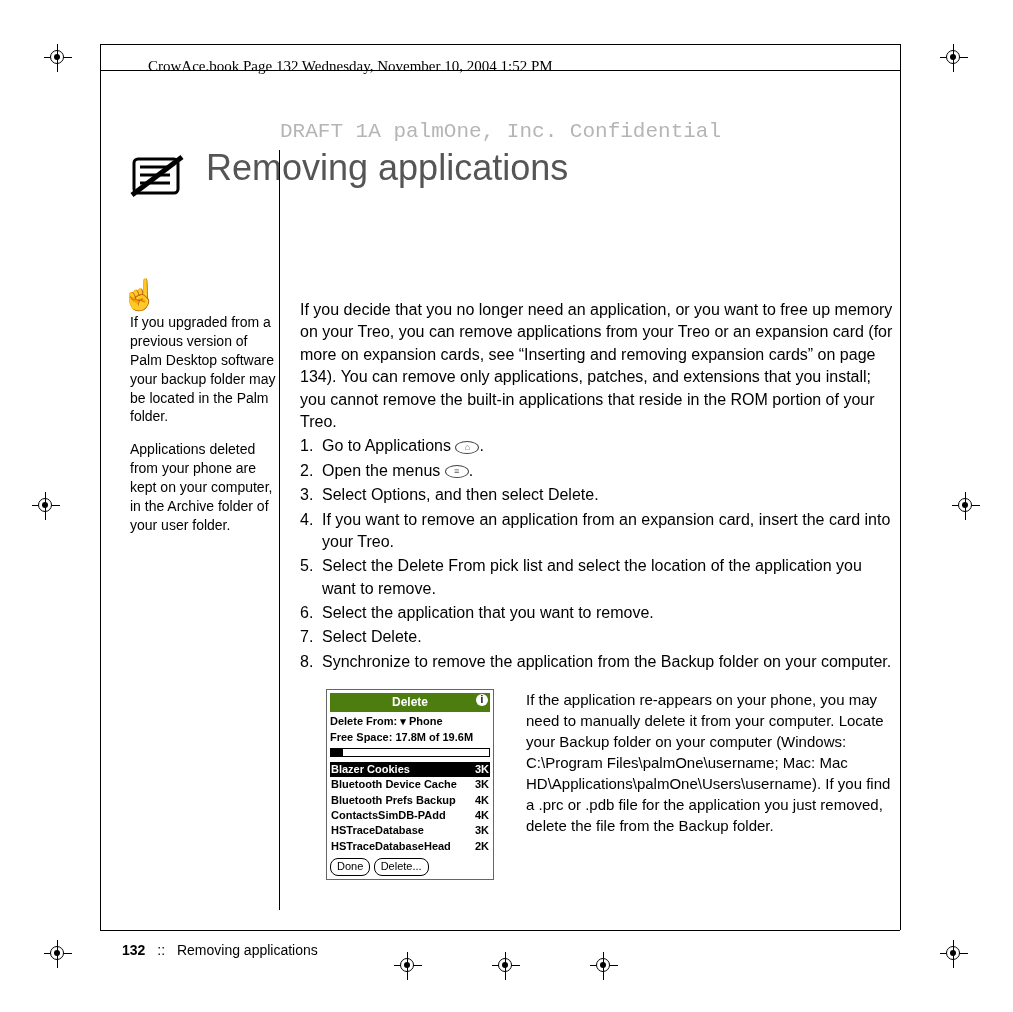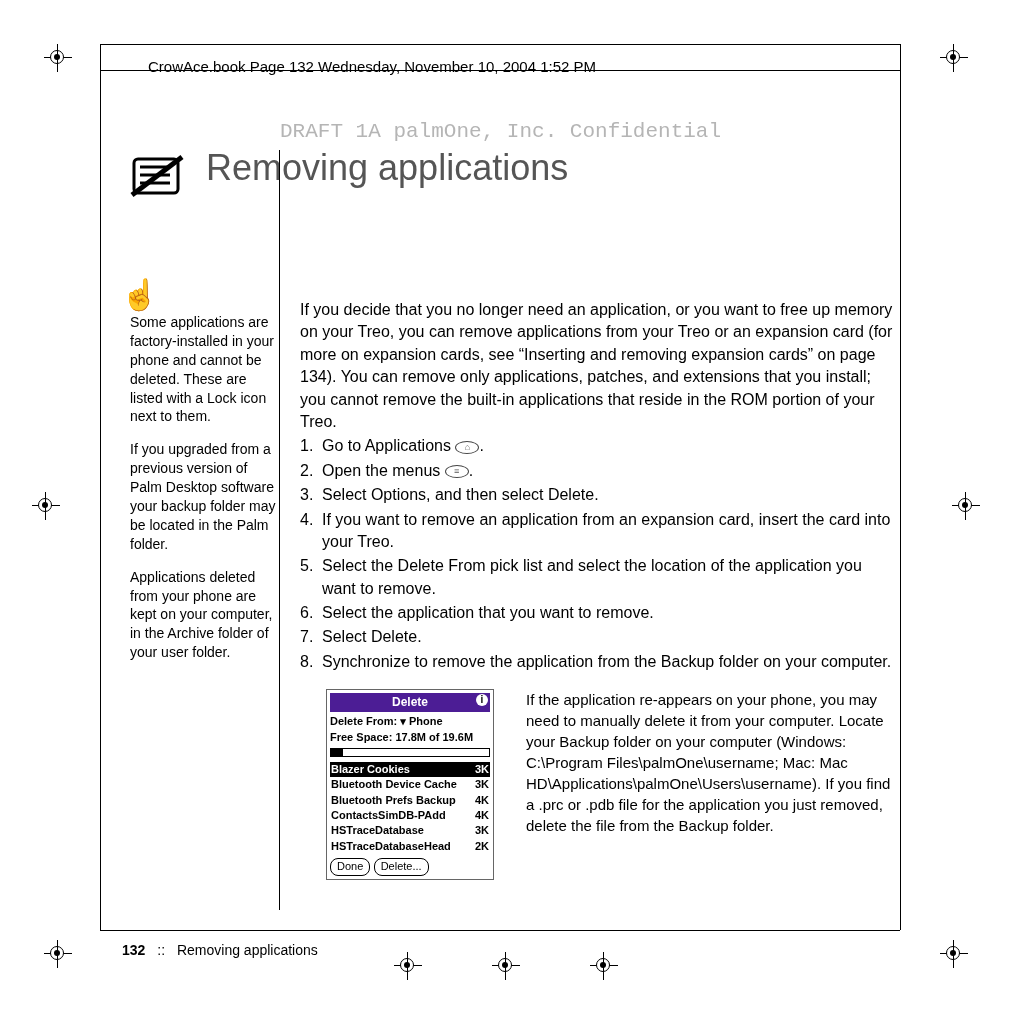--- a/index.html
+++ b/index.html
@@ -28,21 +28,21 @@
   }
   .crop-dot .inner {
     position: absolute; width: 6px; height: 6px; background: #000; border-radius: 50%;
     top: 3px; left: 3px;
   }
   .crop-line-h { position: absolute; height: 1px; background: #000; }
   .crop-line-v { position: absolute; width: 1px; background: #000; }
 
   .book-header {
     position: absolute; top: 58px; left: 148px;
-    font-family: Liberation Sans, sans-serif; font-size: 15px; text-align: center;
+    font-family: Liberation Serif, serif; font-size: 15px; text-align: center;
   }
 
   .page-content {
     position: absolute; top: 120px; left: 130px; width: 770px;
   }
 
   .draft-line {
     font-family: Liberation Mono, monospace; font-size: 21px; color: #b5b5b5;
     margin-left: 150px; margin-bottom: 4px;
   }
@@ -86,21 +86,21 @@
     border: 1px solid #444; border-radius: 50%; vertical-align: middle;
     position: relative; font-size: 9px; text-align: center; line-height:11px; color:#555;
   }
   .screenshot-row { display: flex; margin-top: 16px; }
   .delete-dialog {
     width: 168px; border: 1px solid #666; padding: 3px; font-size: 12px;
     font-family: Verdana, sans-serif; background:#fff;
     margin-left: 26px; flex-shrink: 0;
   }
   .dlg-title {
-    background: #4c1d95; color: #fff; text-align: center; font-weight: bold;
+    background: #4d7c0f; color: #fff; text-align: center; font-weight: bold;
     font-size: 12px; padding: 1px 0; position: relative; margin-bottom:2px;
   }
   .dlg-title .info {
     position: absolute; right: 2px; top: 1px; background: #fff; color: #000;
     border-radius: 50%; width: 12px; height: 12px; font-size: 10px; line-height: 12px;
     font-weight: bold;
   }
   .dlg-row { font-weight: bold; font-size: 11px; margin-bottom:1px;}
   .dlg-bar { width: 100%; height: 9px; border: 1px solid #000; margin: 2px 0 5px 0; position:relative;}
   .dlg-bar .fill { position:absolute; left:0; top:0; bottom:0; width:12px; background:#000;}
@@ -188,21 +188,20 @@
         <line x1="10" y1="30" x2="40" y2="30" stroke="#000" stroke-width="3"></line>
         <line x1="2" y1="42" x2="52" y2="4" stroke="#000" stroke-width="5"></line>
       </svg>
     </div>
     <div class="heading">Removing applications</div>
   </div>
 
   <div class="two-col">
     <div class="sidebar">
       <div class="tip-icon">☝</div>
-      <p>Some applications are factory-installed in your phone and cannot be deleted. These are listed with a Lock icon next to them.</p>
       <p>If you upgraded from a previous version of Palm Desktop software your backup folder may be located in the Palm folder.</p>
       <p>Applications deleted from your phone are kept on your computer, in the Archive folder of your user folder.</p>
     </div>
     <div class="main">
       <p class="intro">If you decide that you no longer need an application, or you want to free up memory on your Treo, you can remove applications from your Treo or an expansion card (for more on expansion cards, see “Inserting and removing expansion cards” on page 134). You can remove only applications, patches, and extensions that you install; you cannot remove the built-in applications that reside in the ROM portion of your Treo.</p>
 
       <div class="step">
         <span class="num">1.</span>
         <span class="txt"><span>Go to Applications </span><span class="inline-icon">⌂</span><span>.</span></span>
       </div>

